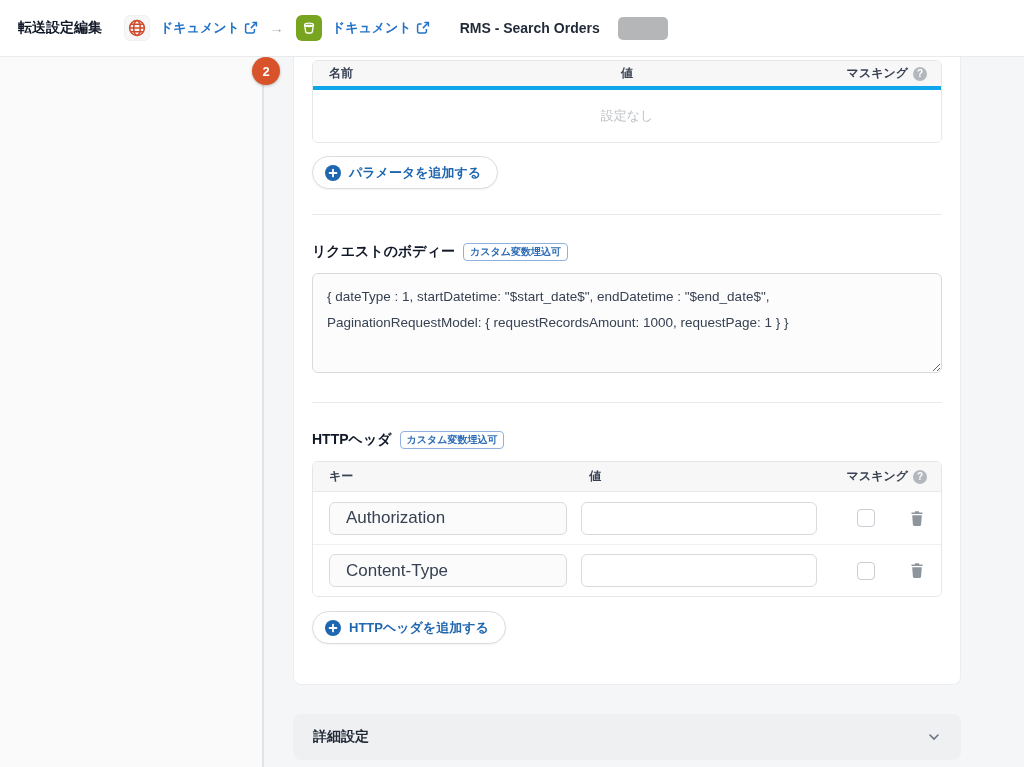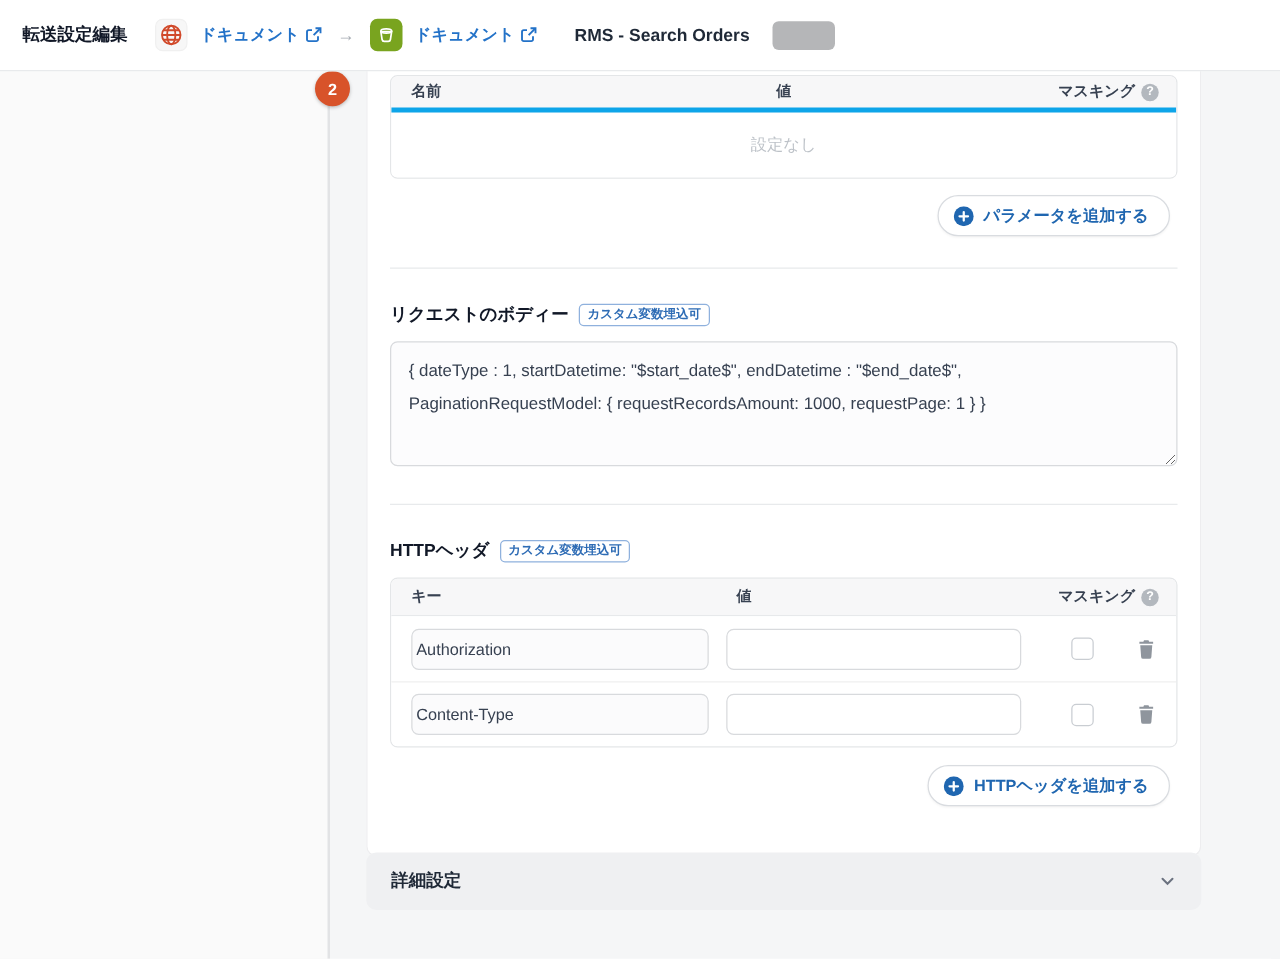--- a/index.html
+++ b/index.html
@@ -55,21 +55,21 @@
   }
   .mt-center { position:absolute; left:0; right:0; text-align:center; font-weight:bold; }
   .mt-right { margin-left:auto; display:flex; align-items:center; gap:5px; }
   .help-icon {
     width:14px; height:14px; border-radius:50%; background:#b3b8be; color:#fff;
     font-size:10px; font-weight:bold; display:flex; align-items:center; justify-content:center;
   }
   .empty-body { height:52px; background:#fff; display:flex; align-items:center; justify-content:center;
     color:#bdc2c8; font-size:13px; }
 
-  .btn-row { display:flex; justify-content:flex-end; padding:13px 6px 0 0; }
+  .btn-row { display:flex; justify-content:flex-start; padding:13px 6px 0 0; }
   .pill-btn {
     display:flex; align-items:center; gap:8px; height:33px; padding:0 16px 0 12px;
     background:#fff; border:1px solid #d9dce0; border-radius:17px;
     color:#1f66b0; font-size:13px; font-weight:bold; cursor:pointer;
     box-shadow:0 1px 2px rgba(0,0,0,.05);
     font-family:inherit;
   }
 
   .divider { border:none; border-top:1px solid #e8eaec; margin:25px 0 0 0; }
 
@@ -93,35 +93,35 @@
     background:#f7f7f8; border-bottom:1px solid #e7e9eb; height:30px;
     display:flex; align-items:center; padding:0 14px 0 16px;
     font-size:12px; font-weight:bold; color:#374151;
   }
   .hdr-header .col-value-label { margin-left:236px; }
   .hdr-row {
     height:52px; background:#fff; display:flex; align-items:center; padding:0 16px;
   }
   .hdr-row + .hdr-row { border-top:1px solid #efefef; }
   .cell-input {
-    height:33px; border:1px solid #d8dadd; border-radius:6px; padding:0 3px;
-    font-family:inherit; font-size:13px; color:#374151; outline:none;
+    height:33px; border:1px solid #d8dadd; border-radius:6px; padding:0 16px;
+    font-family:inherit; font-size:17px; color:#374151; outline:none;
   }
   .key-input { width:238px; background:#fbfbfc; }
   .val-input { width:236px; margin-left:14px; background:#ffffff; }
   .row-spacer { flex:1; }
   .checkbox {
     width:18px; height:18px; border:1px solid #c9cdd2; border-radius:4px; background:#fff;
     appearance:none; -webkit-appearance:none; cursor:pointer; margin-right:34px;
   }
   .trash-btn { background:none; border:none; cursor:pointer; padding:0; display:flex; }
 
   
   .advanced-bar {
-    position:absolute; top:682px; left:293px; width:668px; height:46px;
+    position:absolute; top:714px; left:293px; width:668px; height:46px;
     background:#eff0f2; border-radius:8px; display:flex; align-items:center;
     padding:0 20px; cursor:pointer;
   }
   .advanced-title { font-size:14px; font-weight:bold; color:#1f2937; }
   .advanced-bar .chev { margin-left:auto; display:flex; }
 </style>
 </head>
 <body>
 
 <div class="topbar">

